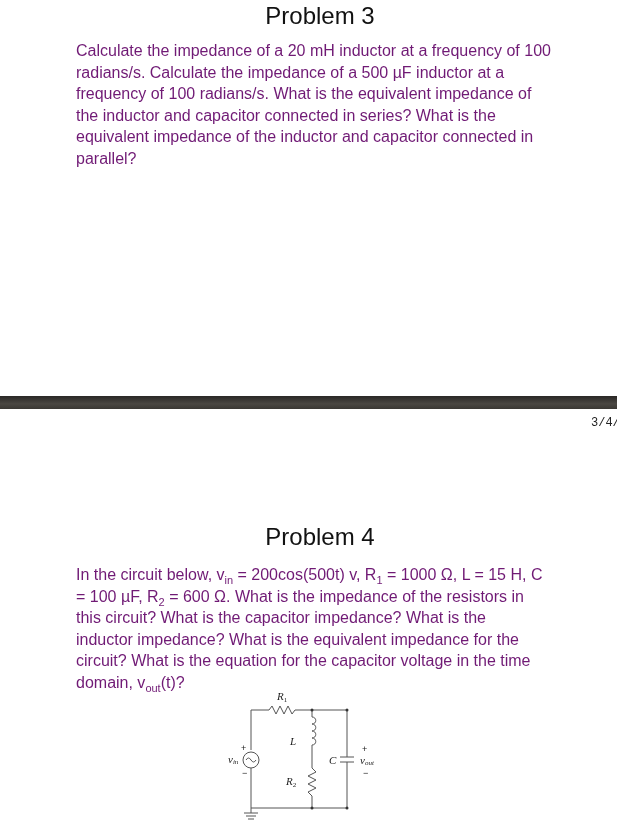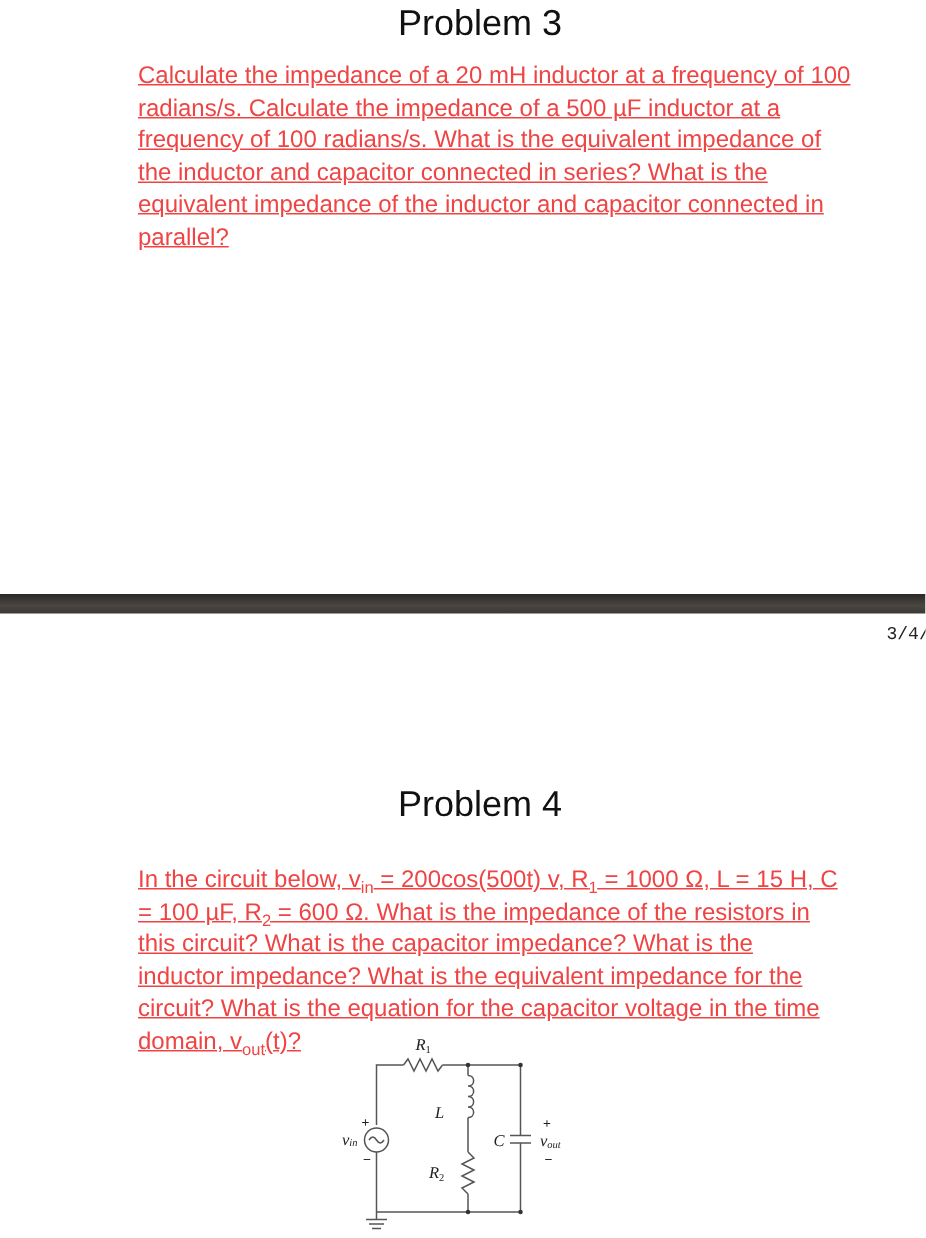--- a/index.html
+++ b/index.html
@@ -1,36 +1,36 @@
 <!DOCTYPE html>
 <html><head>
 <meta charset="utf-8">
 <style>
   html, body { margin:0; padding:0; }
   body { width:617px; height:825px; position:relative; background:#ffffff; overflow:hidden;
          font-family:"Liberation Sans", sans-serif; color:#111; }
   .title { position:absolute; left:0; width:640px; text-align:center; font-size:24px; color:#111; }
-  .para { position:absolute; left:92px; width:480px; font-size:16px; line-height:21.5px; color:#ef4444;text-decoration:underline; }
+  .para { position:absolute; left:76px; width:480px; font-size:16px; line-height:21.5px; color:#701a75; }
   .bar { position:absolute; left:0; width:617px; top:396px; height:13px;
          background:linear-gradient(#2a2826,#4a4742 60%,#3a3834); }
   .date { position:absolute; left:591px; top:416px; font-size:12px; color:#222; white-space:nowrap;font-family:Liberation Mono, monospace; }
   sub { font-size:11px; line-height:0; }
   svg { position:absolute; left:0; top:0; }
 </style>
 </head>
 <body>
 
 <div class="title" style="top:2px;">Problem 3</div>
 <div class="para" style="top:40px;">Calculate the impedance of a 20 mH inductor at a frequency of 100 radians/s. Calculate the impedance of a 500 µF inductor at a frequency of 100 radians/s. What is the equivalent impedance of the inductor and capacitor connected in series? What is the equivalent impedance of the inductor and capacitor connected in parallel?</div>
 
 <div class="bar"></div>
 <div class="date">3/4/</div>
 
 <div class="title" style="top:523px;">Problem 4</div>
-<div class="para" style="top:564px; width:470px;margin-top:12px;">
+<div class="para" style="top:564px; width:470px;">
   <span>In the circuit below, v</span><sub>in</sub><span> = 200cos(500t) v, R</span><sub>1</sub><span> = 1000 Ω, L = 15 H, C = 100 µF, R</span><sub>2</sub><span> = 600 Ω. What is the impedance of the resistors in this circuit? What is the capacitor impedance? What is the inductor impedance? What is the equivalent impedance for the circuit? What is the equation for the capacitor voltage in the time domain, v</span><sub>out</sub><span>(t)?</span>
 </div>
 
 <svg width="617" height="825" viewBox="0 0 617 825">
   <g stroke="#555" stroke-width="1" fill="none">
 
     <polyline points="251,750 251,710 269,710"></polyline>
 
     <polyline points="269,710 272,706 276,714 280,706 284,714 288,706 292,714 295,710"></polyline>
     <line x1="295" y1="710" x2="347" y2="710"></line>

